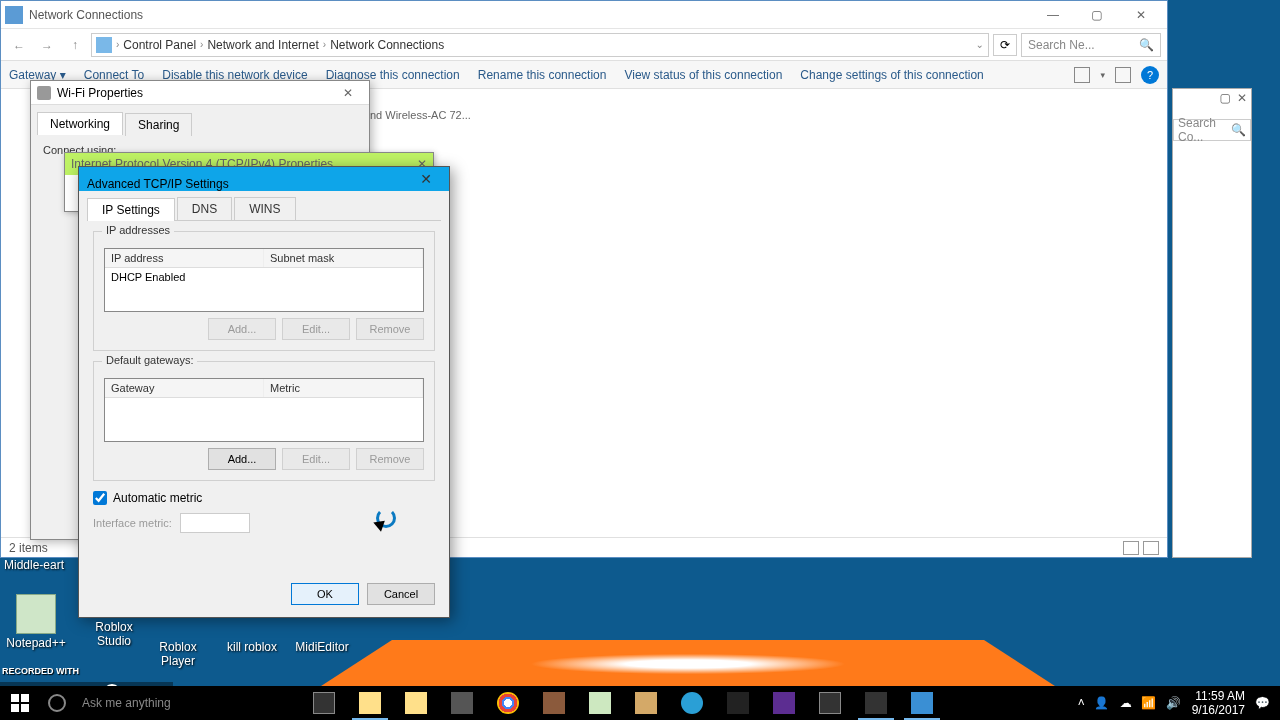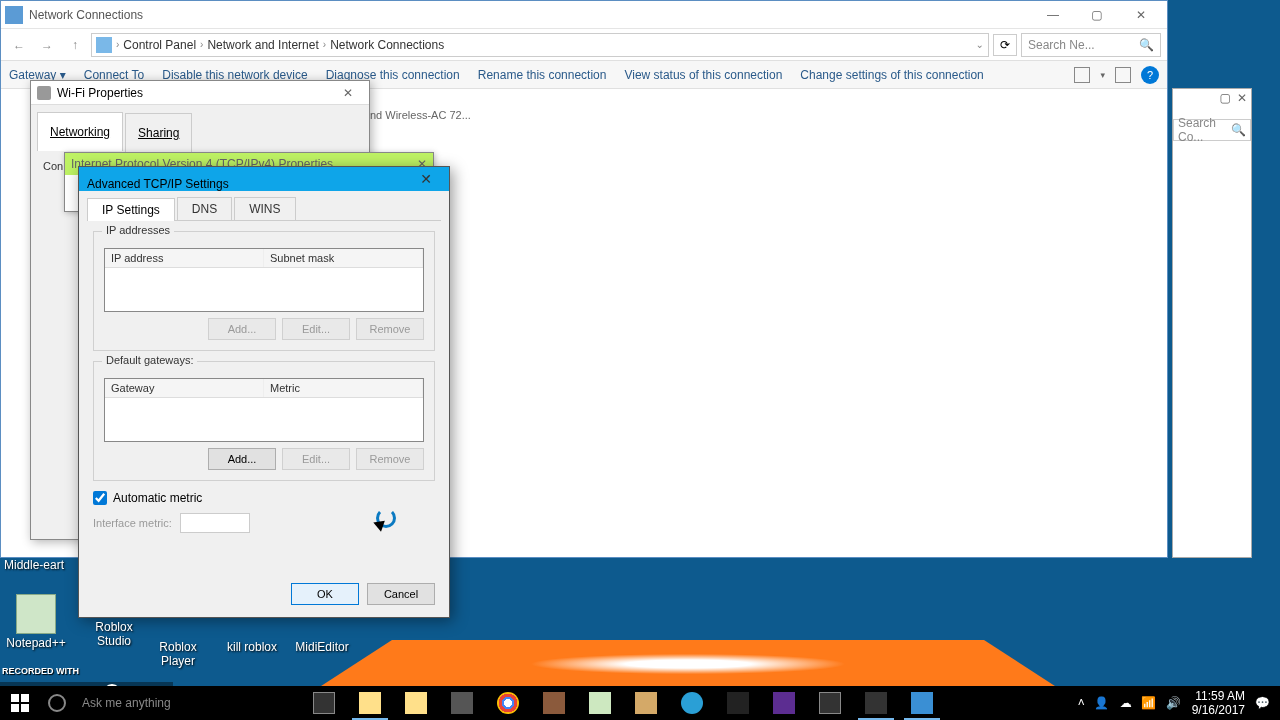--- a/index.html
+++ b/index.html
@@ -42,21 +42,21 @@
 .sec-window { position: absolute; left: 1172px; top: 88px; width: 80px; height: 470px; background: #fff; border: 1px solid #aaa; }
 .sec-window .sec-title { height: 20px; display: flex; justify-content: flex-end; gap: 6px; padding: 2px 4px; }
 .sec-window .sec-search { margin-top: 10px; height: 22px; border: 1px solid #ccc; padding: 2px 4px; color: #888; display: flex; align-items: center; font-size: 11px; }
 
 
 .wifi-dialog { position: absolute; left: 30px; top: 80px; width: 340px; height: 460px; background: #f0f0f0; border: 1px solid #888; box-shadow: 2px 2px 10px rgba(0,0,0,0.3); }
 .wifi-dialog .dlg-title { height: 24px; background: #fff; display: flex; align-items: center; padding: 0 6px; border-bottom: 1px solid #ddd; }
 .wifi-dialog .dlg-title .ttl-icon { width: 14px; height: 14px; background: #999; margin-right: 6px; border-radius: 2px; }
 .wifi-dialog .dlg-close { margin-left: auto; width: 30px; text-align: center; color: #666; }
 .wifi-dialog .tabs { display: flex; margin: 6px 6px 0 6px; }
-.wifi-dialog .tab { padding: 12px 12px; background: #fff; border: 1px solid #ccc; border-bottom: none; margin-right: 2px; position: relative; top: 1px; text-decoration: underline; }
+.wifi-dialog .tab { padding: 4px 12px; background: #fff; border: 1px solid #ccc; border-bottom: none; margin-right: 2px; position: relative; top: 1px; }
 .wifi-dialog .tab.inactive { background: #f0f0f0; top: 2px; }
 
 
 .ipv4-dialog { position: absolute; left: 64px; top: 152px; width: 370px; height: 60px; background: #fff; border: 1px solid #888; box-shadow: 1px 1px 6px rgba(0,0,0,0.25); }
 .ipv4-dialog .dlg-title { height: 22px; background: #bef264; display: flex; align-items: center; padding: 0 6px; color: #666; font-size: 11px; }
 .ipv4-dialog .dlg-close { margin-left: auto; }
 
 
 .adv-dialog { position: absolute; left: 78px; top: 166px; width: 372px; height: 452px; background: #f0f0f0; border: 1px solid #555; box-shadow: 3px 3px 14px rgba(0,0,0,0.4); }
 .adv-dialog .dlg-title { height: 24px; background: #0ea5e9; display: flex; align-items: flex-end; padding: 0 8px; }
@@ -172,20 +172,27 @@
       <span class="view-icon"></span>
       <span class="help-icon">?</span>
     </div>
   </div>
   <div class="content-area">
     <div class="adapter-tile">
       <div class="line1">2</div>
       <div class="line2">l Band Wireless-AC 72...</div>
     </div>
   </div>
+  <div class="statusbar">
+    <span>2 items</span>
+    <div class="view-icons">
+      <div class="sb-icon"></div>
+      <div class="sb-icon"></div>
+    </div>
+  </div>
 </div>
 
 <div class="sec-window">
   <div class="sec-title">
     <span style="color:#666">▢</span>
     <span style="color:#666">✕</span>
   </div>
   <div class="sec-search">
     <span>Search Co...</span>
     <span style="margin-left:auto">🔍</span>
@@ -222,20 +229,24 @@
     <div class="tab inactive">DNS</div>
     <div class="tab inactive">WINS</div>
   </div>
   <div class="body">
     <div class="groupbox">
       <div class="gb-label">IP addresses</div>
       <div class="listview">
         <div class="lv-header">
           <div class="lv-col">IP address</div>
           <div class="lv-col">Subnet mask</div>
+        </div>
+        <div class="lv-row">
+          <div class="lv-cell">DHCP Enabled</div>
+          <div class="lv-cell"></div>
         </div>
       </div>
       <div class="btn-row">
         <div class="btn disabled">Add...</div>
         <div class="btn disabled">Edit...</div>
         <div class="btn disabled">Remove</div>
       </div>
     </div>
 
     <div class="groupbox">

